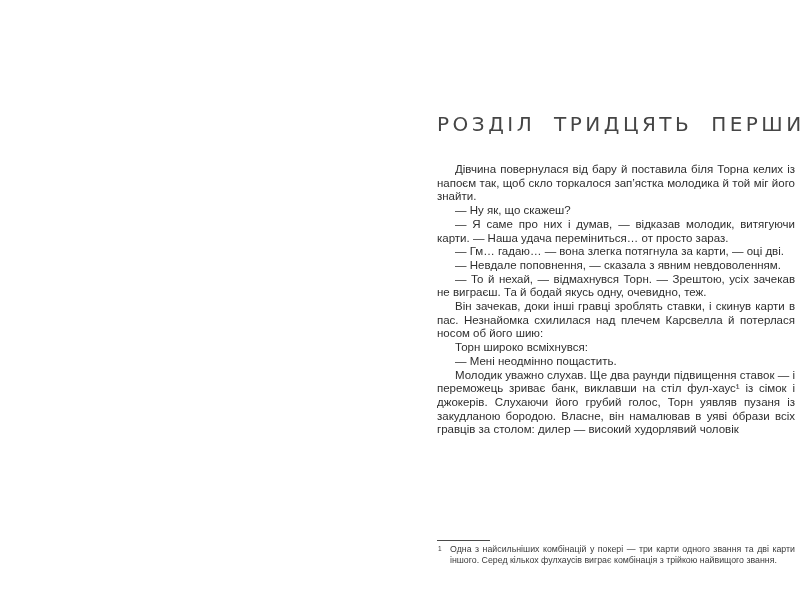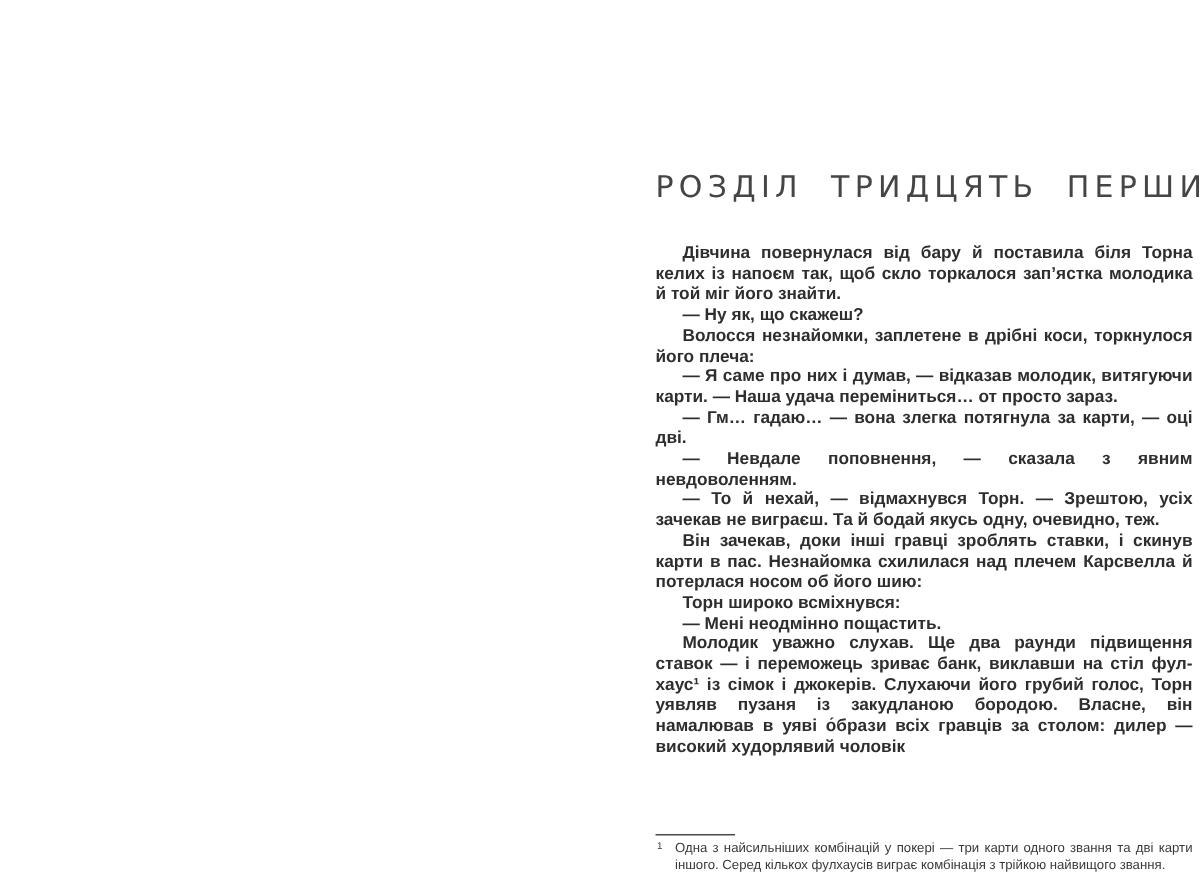--- a/index.html
+++ b/index.html
@@ -31,30 +31,29 @@
     color: #454545;
     font-family: "DejaVu Sans", sans-serif;
     white-space: nowrap;
   }
   .body-text {
     margin-top: 27px;
     font-size: 11.5px;
     line-height: 13.7px;
     color: #2e2e2e;
     text-align: justify;
-    font-weight: bold;
   }
   .body-text p {
     margin: 0;
     text-indent: 18px;
   }
   .footnote-block {
     position: absolute;
     left: 437px;
-    top: 556px;
+    top: 540px;
     width: 358px;
   }
   .footnote-sep {
     width: 53px;
     height: 0;
     border-top: 1px solid #4a4a4a;
     margin: 0 0 3px 0;
   }
   .footnote {
     position: relative;
@@ -73,21 +72,20 @@
 </style>
 </head>
 <body>
 
 <div class="page">
   <div class="text-column">
     <h1 class="chapter-title">РОЗДІЛ ТРИДЦЯТЬ ПЕРШИЙ</h1>
     <div class="body-text">
       <p>Дівчина повернулася від бару й поставила біля Торна келих із напоєм так, щоб скло торкалося зап’ястка молодика й той міг його знайти.</p>
       <p>— Ну як, що скажеш?</p>
-      <p>Волосся незнайомки, заплетене в дрібні коси, торкнулося його плеча:</p>
       <p>— Я саме про них і думав, — відказав молодик, витягуючи карти. — Наша удача переміниться… от просто зараз.</p>
       <p>— Гм… гадаю… — вона злегка потягнула за карти, — оці дві.</p>
       <p>— Невдале поповнення, — сказала з явним невдоволенням.</p>
       <p>— То й нехай, — відмахнувся Торн. — Зрештою, усіх зачекав не виграєш. Та й бодай якусь одну, очевидно, теж.</p>
       <p>Він зачекав, доки інші гравці зроблять ставки, і скинув карти в пас. Незнайомка схилилася над плечем Карсвелла й потерлася носом об його шию:</p>
       <p>Торн широко всміхнувся:</p>
       <p>— Мені неодмінно пощастить.</p>
       <p>Молодик уважно слухав. Ще два раунди підвищення ставок — і переможець зриває банк, виклавши на стіл фул-хаус¹ із сімок і джокерів. Слухаючи його грубий голос, Торн уявляв пузаня із закудланою бородою. Власне, він намалював в уяві о́брази всіх гравців за столом: дилер — високий худорлявий чоловік</p>
     </div>
   </div>

